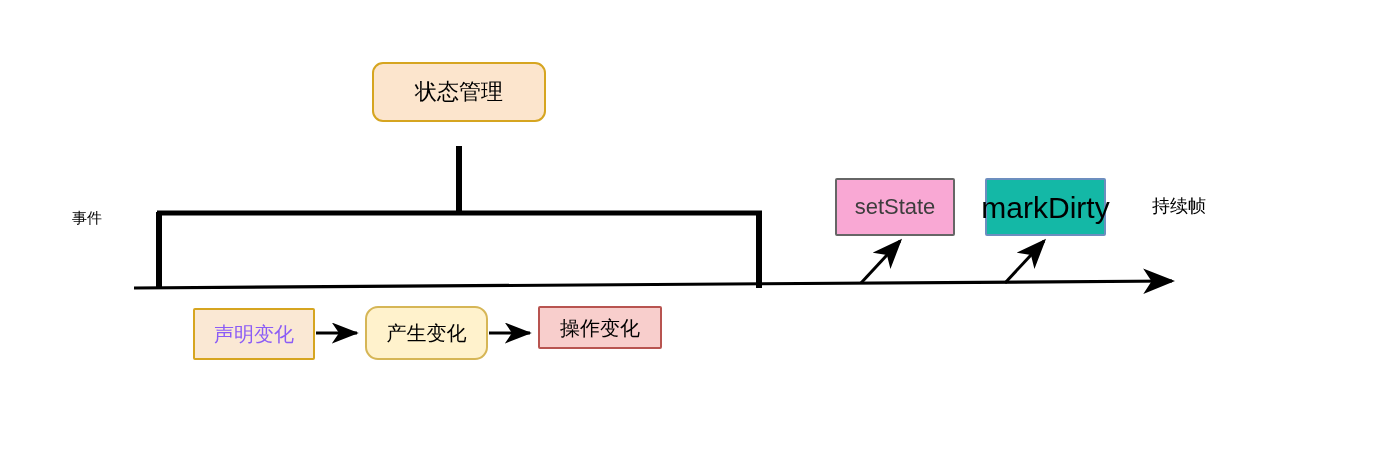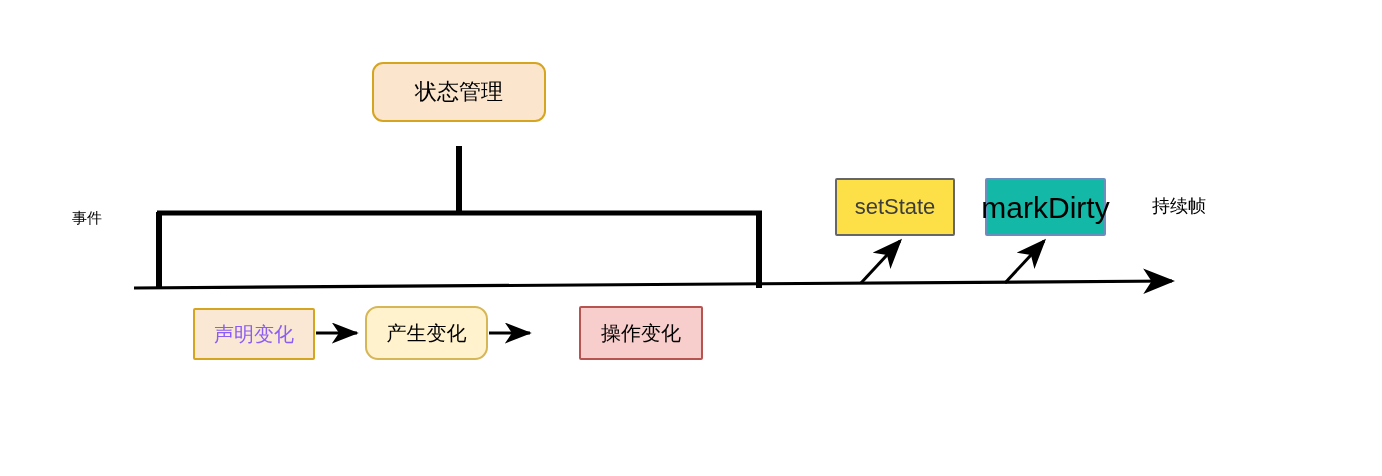--- a/index.html
+++ b/index.html
@@ -47,21 +47,21 @@
     color: #000000;
   }
   
   #node-setstate {
     left: 835px;
     top: 178px;
     width: 120px;
     height: 58px;
     border: 2px solid #666666;
     border-radius: 2px;
-    background: #fde047;
+    background: #f9a8d4;
     font-size: 22px;
     color: #3d3d3d;
   }
   
   #node-markdirty {
     left: 985px;
     top: 178px;
     width: 121px;
     height: 58px;
     border: 2px solid #6c8ebf;
@@ -90,27 +90,26 @@
     border: 2px solid #d6b656;
     border-radius: 13px;
     background: #fff2cc;
     font-size: 20px;
     color: #000000;
   }
   #node-operate-change {
     left: 538px;
     top: 306px;
     width: 124px;
-    height: 54px;
+    height: 43px;
     border: 2px solid #b85450;
     border-radius: 2px;
     background: #f8cecc;
     font-size: 20px;
     color: #000000;
-    margin-left: 41px;
   }
   
   .label {
     position: absolute;
     white-space: nowrap;
     color: #000000;
   }
   #label-event {
     left: 72px;
     top: 209px;

